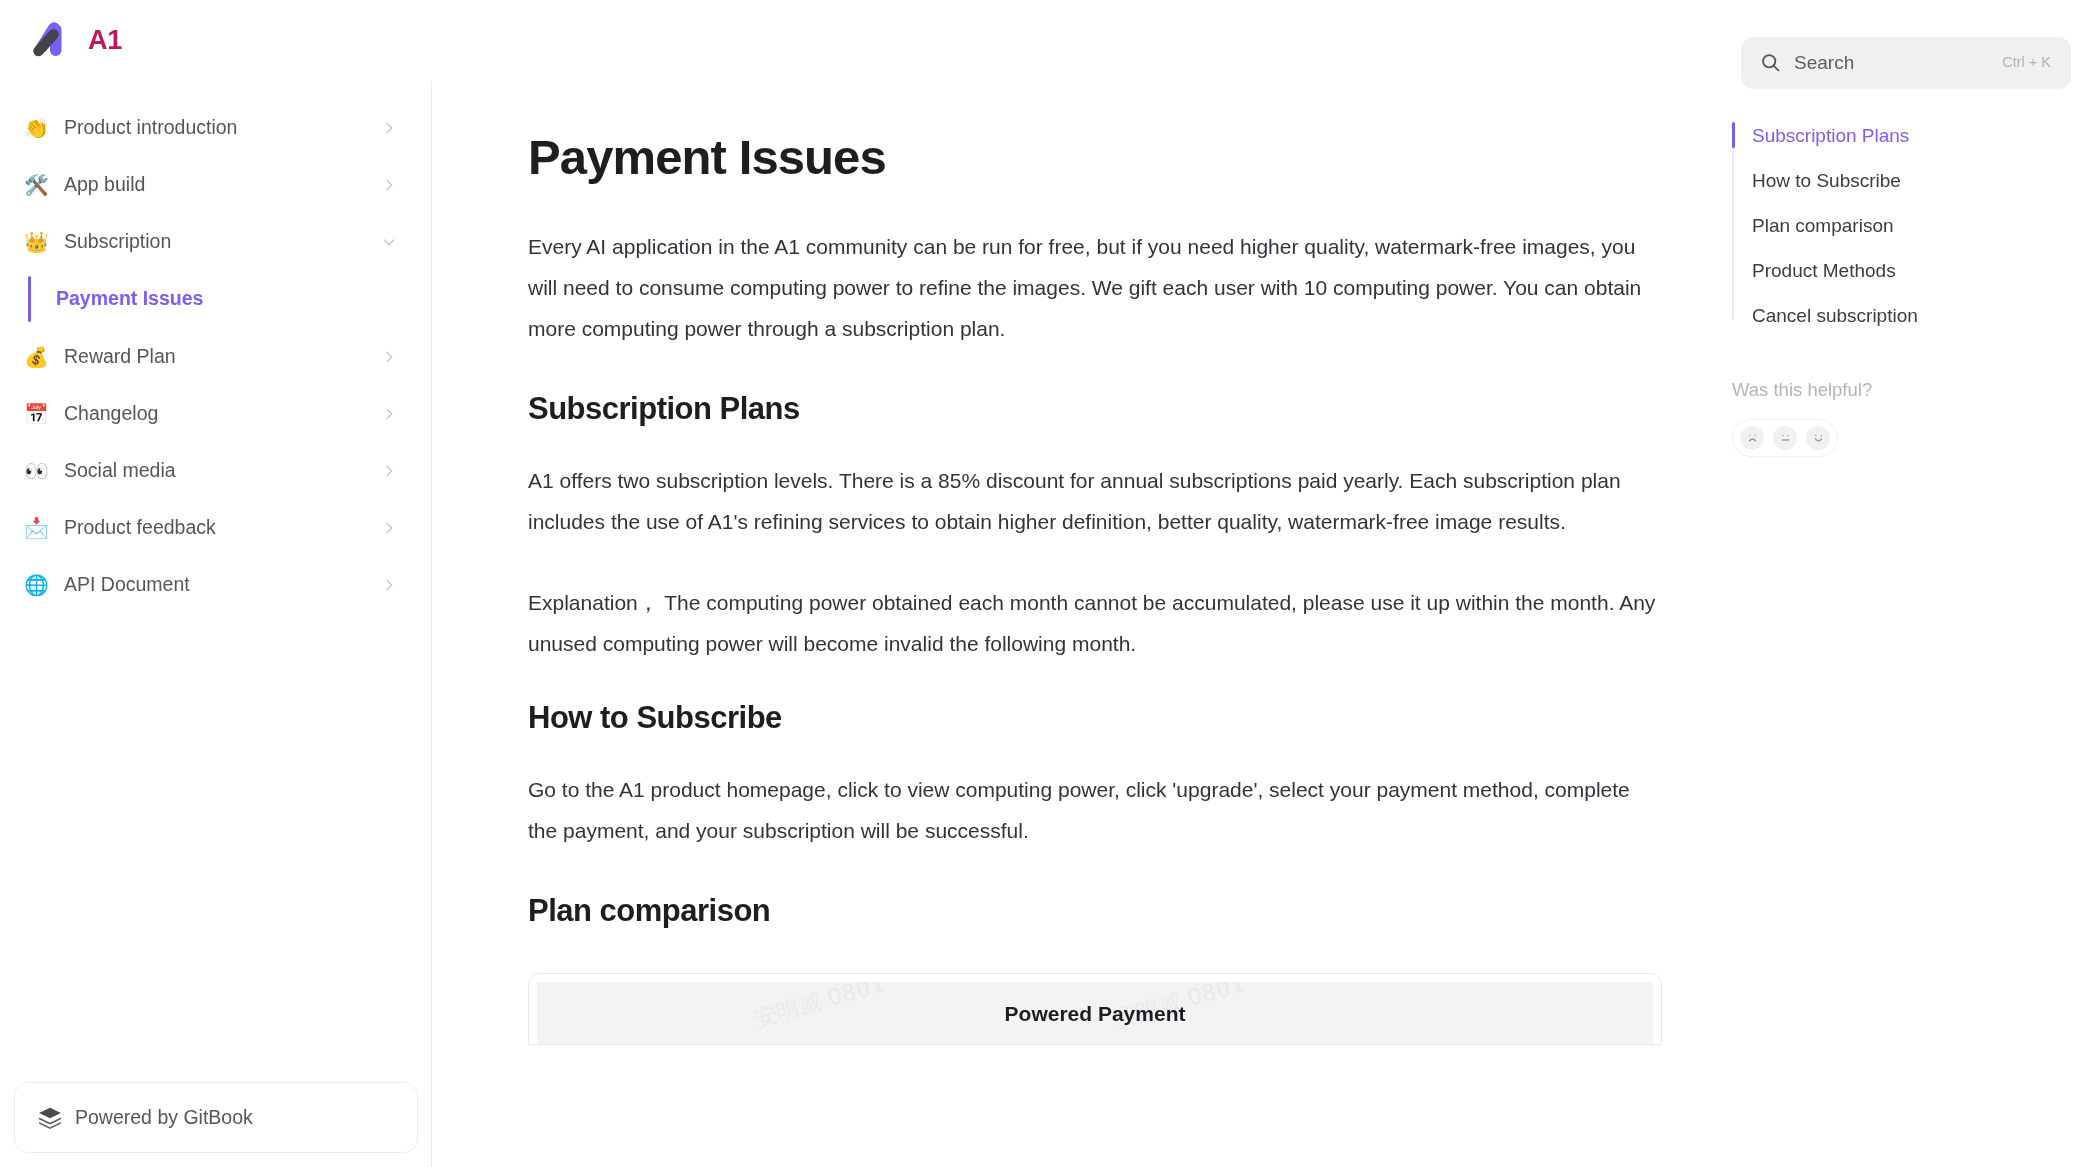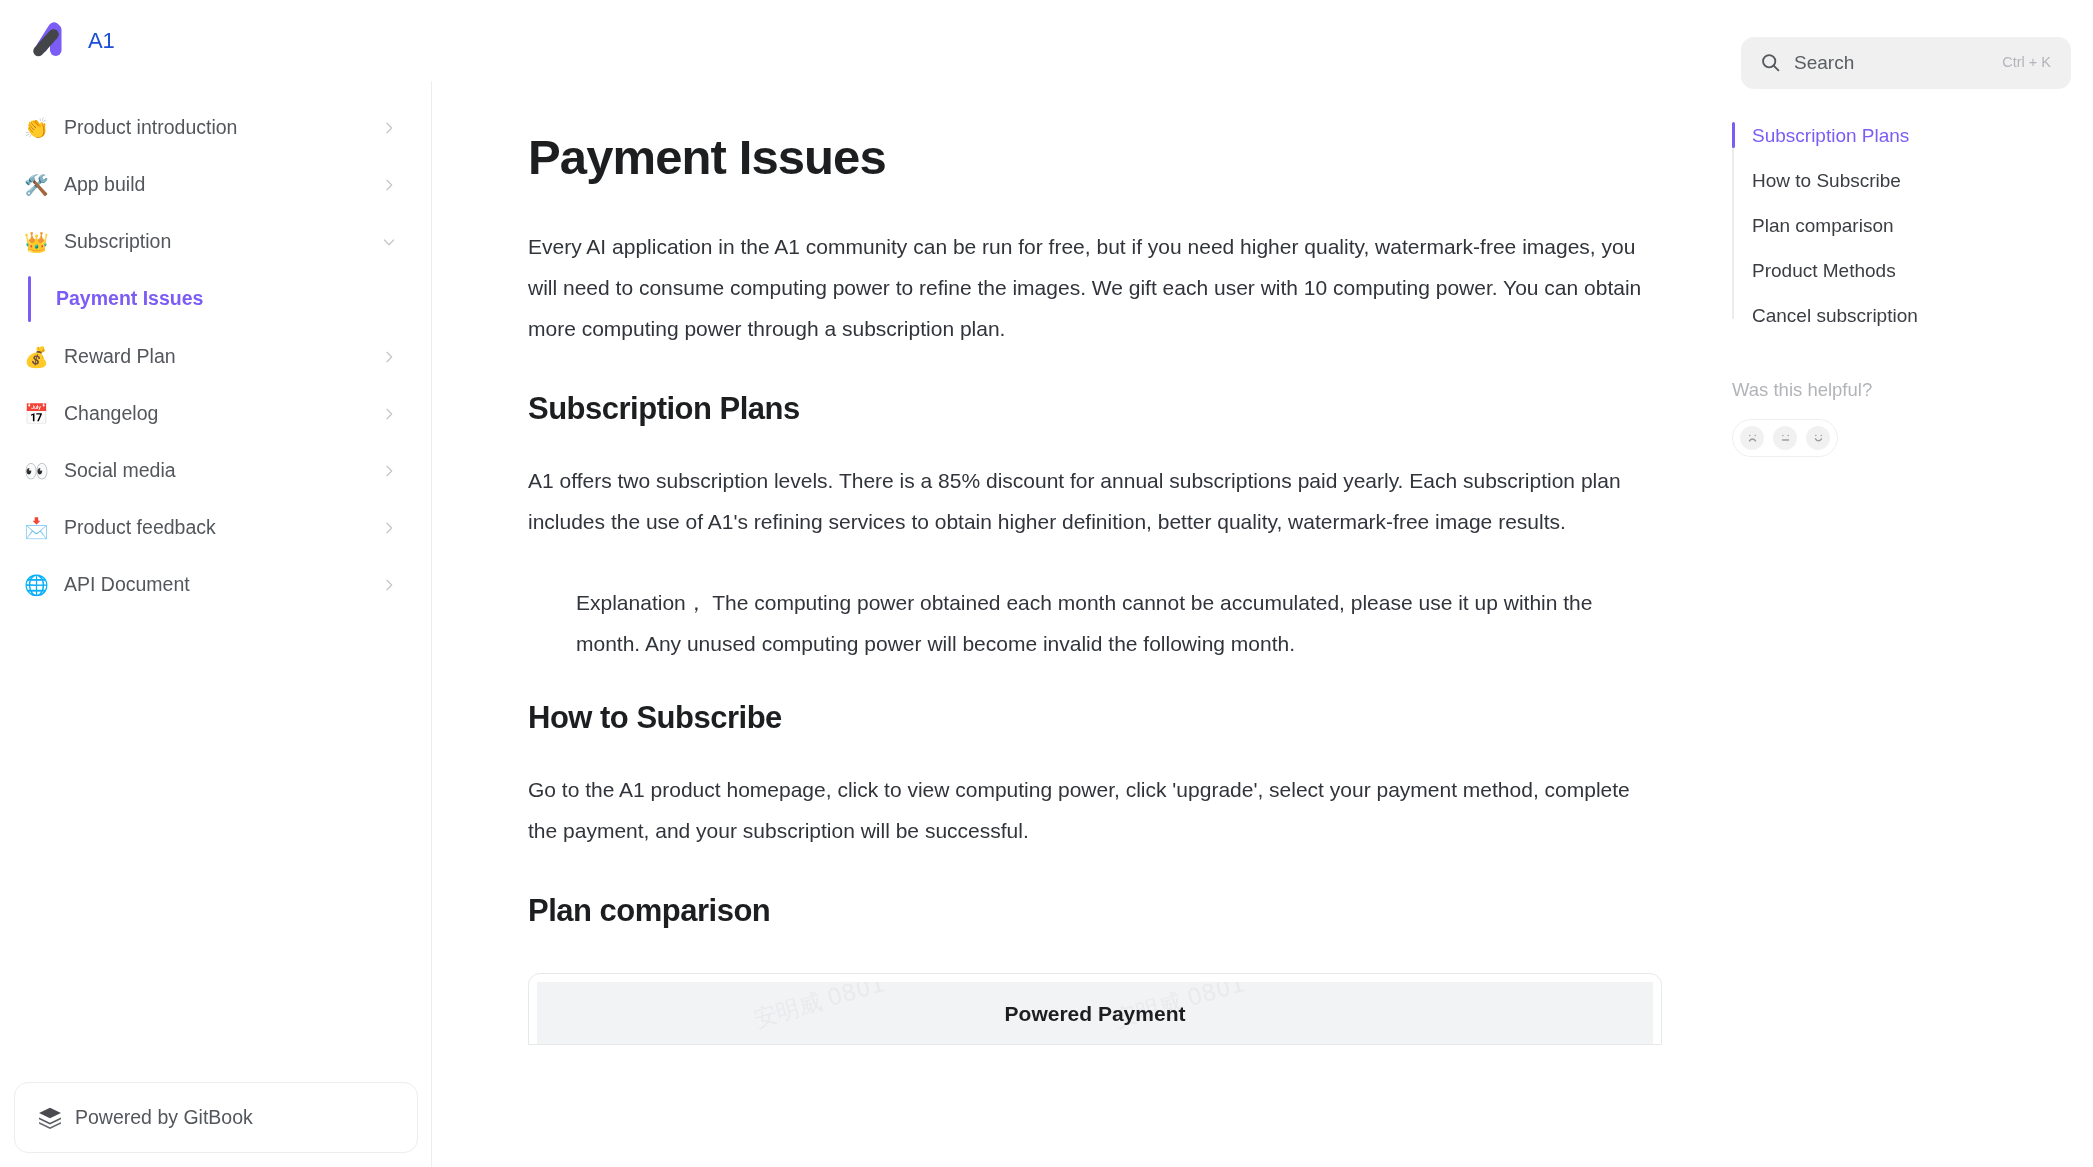--- a/index.html
+++ b/index.html
@@ -40,23 +40,23 @@
     height: 81px;
   }
   .brand-logo {
     width: 42px;
     height: 42px;
     position: relative;
     flex: none;
   }
   .brand-logo svg { display: block; width: 42px; height: 42px; }
   .brand-title {
-    font-size: 22px;
-    font-weight: 400;
-    color: #1d4ed8;
+    font-size: 27px;
+    font-weight: 700;
+    color: #be185d;
     letter-spacing: -0.2px;
     line-height: 1;
   }
   .header-right {
     margin-left: auto;
     padding-right: 22px;
     display: flex;
     align-items: center;
     height: 81px;
     margin-top: 44px;
@@ -203,21 +203,21 @@
     line-height: 1.15;
     margin-bottom: 42px;
   }
   .body-p {
     font-size: 21px;
     line-height: 1.95;
     color: #31343a;
     margin-bottom: 40px;
     max-width: 1140px;
   }
-  .body-p.tight { margin-bottom: 34px; margin-left: 48px; }
+  .body-p.tight { margin-bottom: 34px; }
   .h2 {
     font-size: 31px;
     font-weight: 700;
     color: #1d1e20;
     letter-spacing: -0.5px;
     line-height: 1.2;
     margin: 30px 0 34px 0;
   }
   .h2.first { margin-top: 22px; }
 

